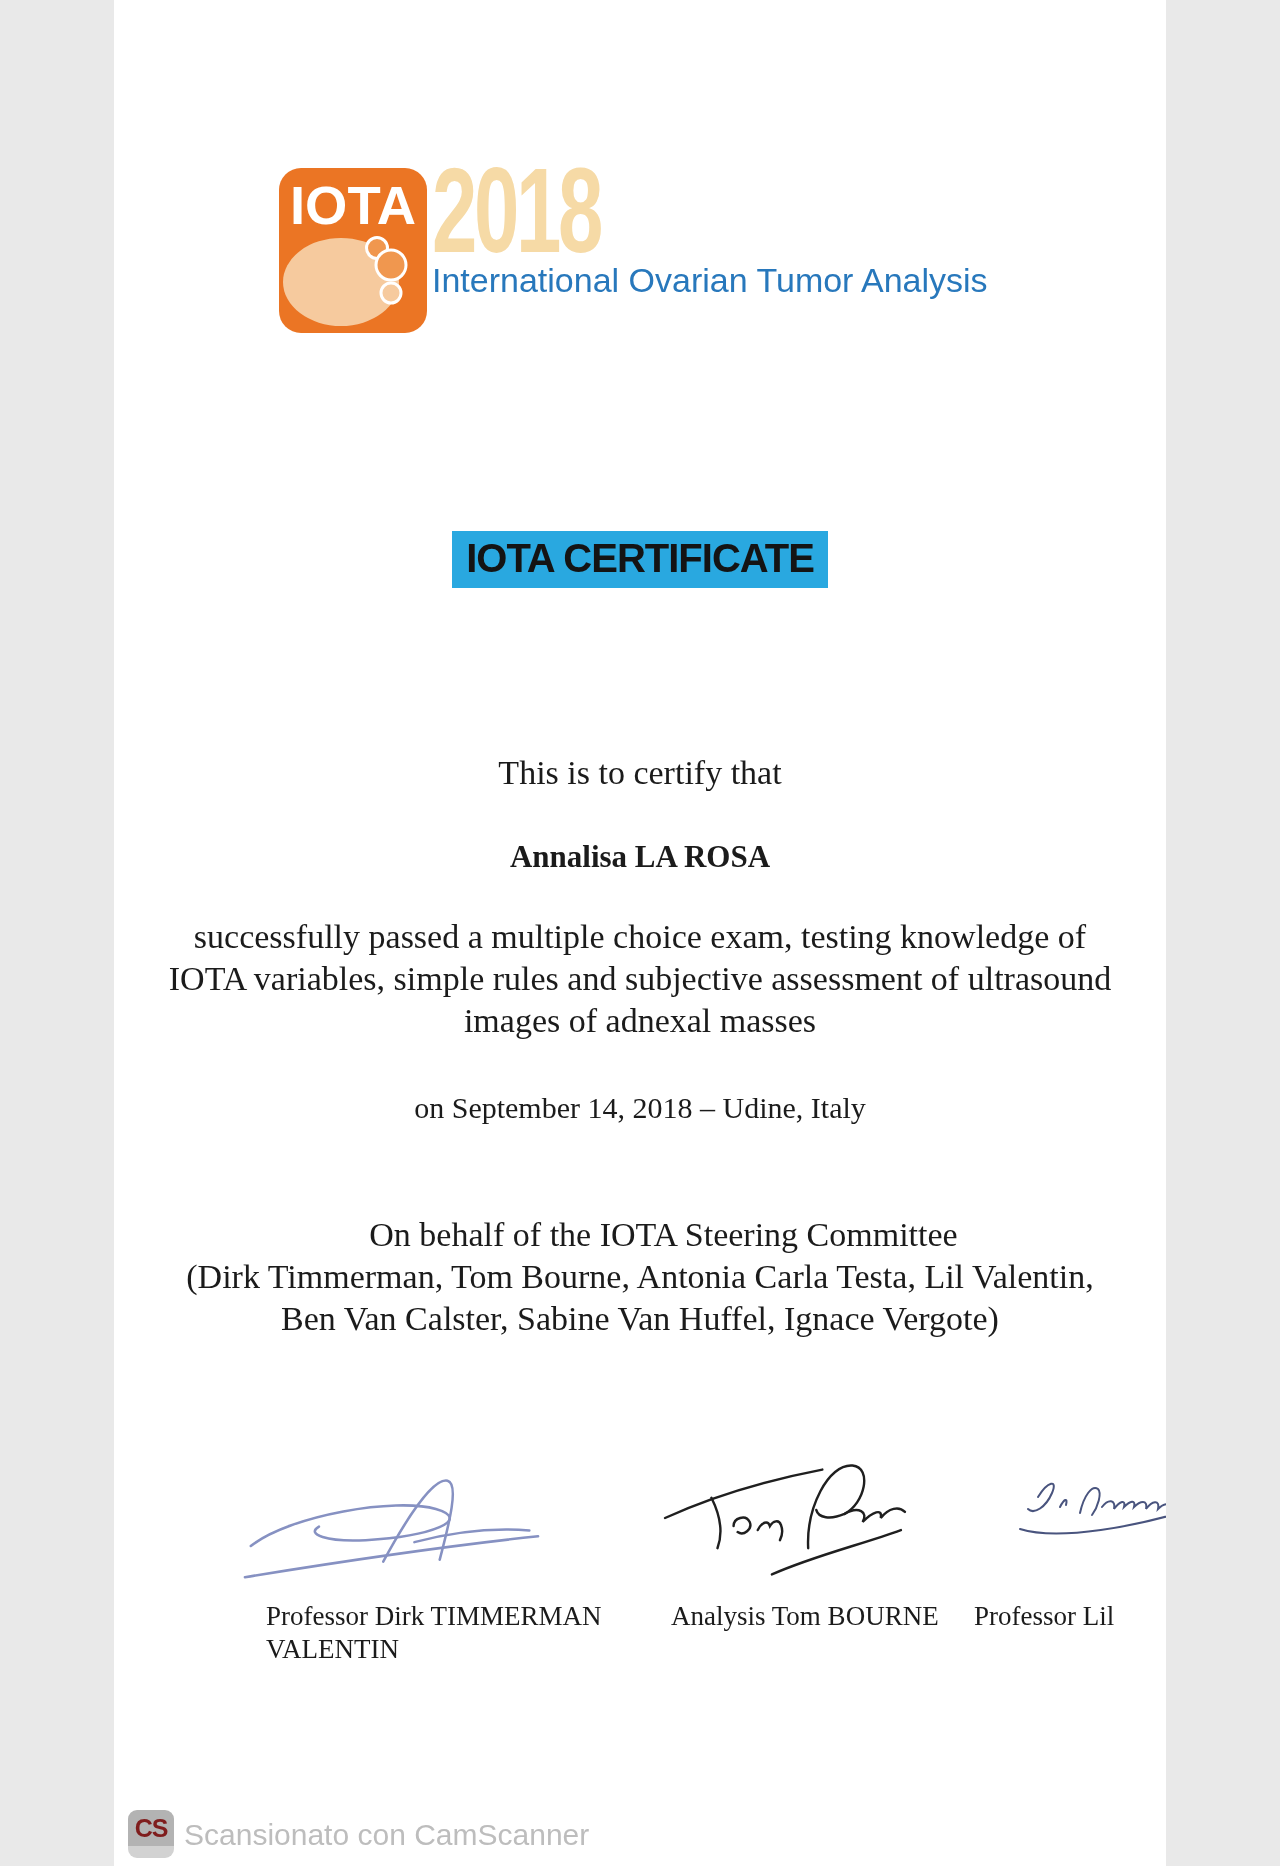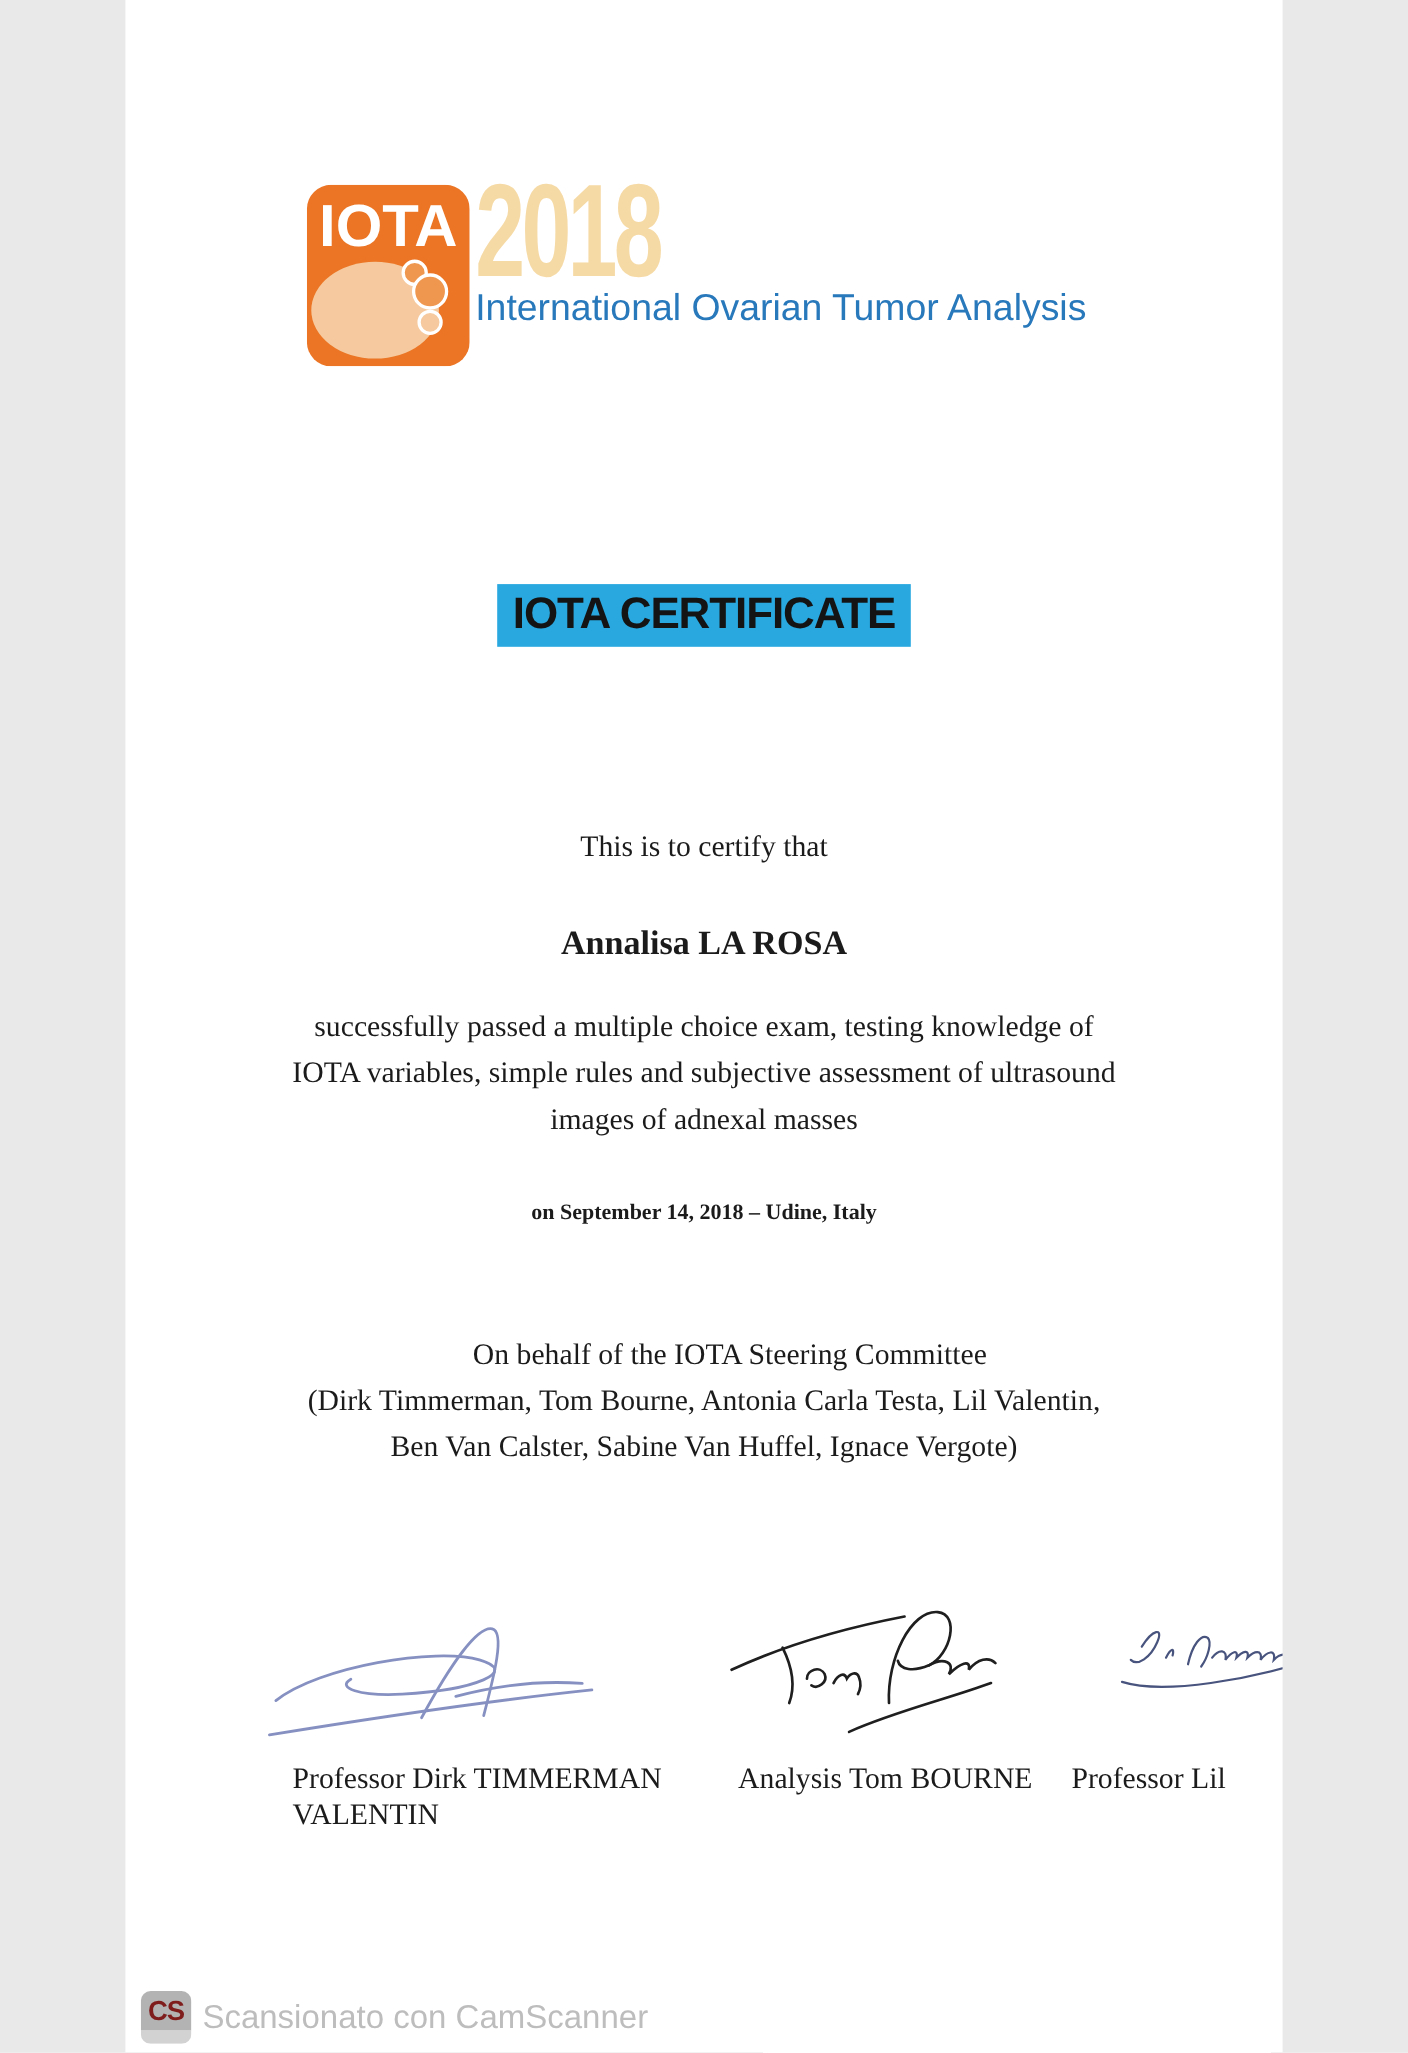--- a/index.html
+++ b/index.html
@@ -31,27 +31,27 @@
   
   .title-row{position:absolute;left:0;right:0;top:531px;text-align:center;}
   .title-chip{
     display:inline-block;
     font-family:"Liberation Sans",sans-serif;
     font-weight:bold;font-size:40px;letter-spacing:-1px;
     padding:5px 14px 7px 14px;
     text-align:right;
   }
   
-  .cline{position:absolute;left:0;right:0;text-align:center;font-size:27px;line-height:1.2;}
+  .cline{position:absolute;left:0;right:0;text-align:center;font-size:34px;line-height:1.2;}
   .certify{top:753px;}
   .recipient{top:838px;font-size:31px;font-weight:bold;}
   .stmt1{top:917px;}
   .stmt2{top:959px;}
   .stmt3{top:1001px;}
-  .event{top:1090px;font-size:20px;font-weight:bold;}
+  .event{top:1090px;font-size:30px;font-weight:normal;}
   .cmte1{top:1215px;margin-left:47px;}
   .cmte2{top:1257px;}
   .cmte3{top:1299px;}
   
   .sig{position:absolute;}
   .sig-timmerman{left:122px;top:1472px;width:312px;height:112px;}
   .sig-bourne{left:545px;top:1455px;width:252px;height:132px;}
   .sig-valentin{left:893px;top:1463px;width:212px;height:92px;}
   .sig-label{position:absolute;font-size:27px;line-height:1.2;white-space:nowrap;}
   .lbl-c1a{left:152px;top:1600px;}

